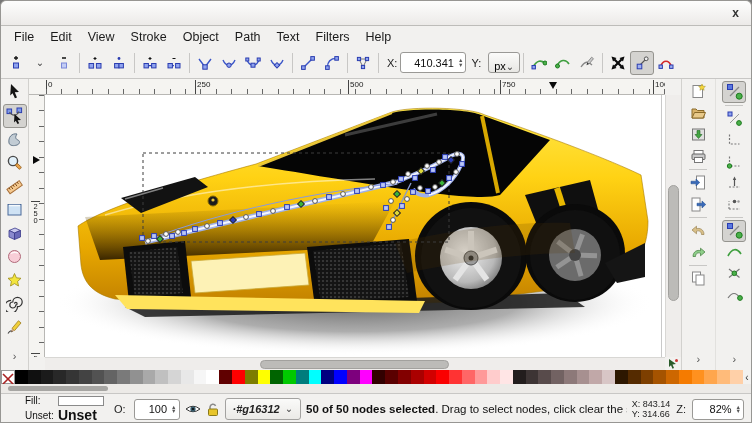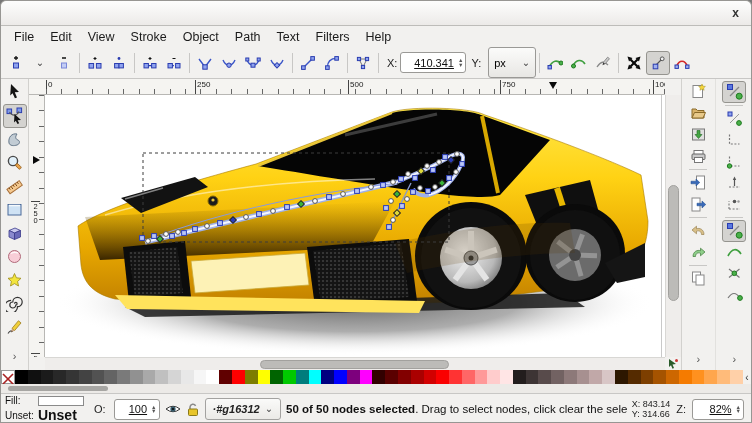--- a/index.html
+++ b/index.html
@@ -17,24 +17,24 @@
   
   .menubar { position:absolute; top:25px; left:0; right:0; height:21px; display:flex; align-items:center; padding-left:5px; font-size:12.5px; color:#1b1b1b; }
   .menubar span { padding:2px 8px; }
 
   
   .toolbar2 { position:absolute; top:46px; left:0; right:0; height:32px; border-bottom:1px solid #c8c7c5; display:flex; align-items:center; padding:0 3px; }
   .tbtn { width:24px; height:24px; flex:none; display:flex; align-items:center; justify-content:center; }
   .sep  { width:1px; height:20px; background:#c8c7c5; margin:0 3px; flex:none; }
   .pressed { background:#d4d3d0; border:1px solid #95948f; border-radius:3px; }
   .spin { display:flex; align-items:center; border:1px solid #9a9996; background:#fff; border-radius:3px; height:21px; font-size:11px; color:#111; padding:0 2px 0 5px; flex:none; }
-  .spin .val { text-align:right;text-decoration:underline; }
+  .spin .val { text-align:right; }
   .arrows { display:flex; flex-direction:column; color:#555; line-height:4.5px; font-size:5.5px; margin-left:4px; }
   .lab { font-size:11px; color:#222; margin:0 3px 0 5px; }
-  .unitdd { display:flex; align-items:center; border:1px solid #9a9996; background:linear-gradient(#fbfbfa,#e8e7e4); border-radius:3px; height:31px; font-size:11px; padding:0 5px; gap:16px; flex:none; }
+  .unitdd { display:flex; align-items:flex-end; border:1px solid #9a9996; background:linear-gradient(#fbfbfa,#e8e7e4); border-radius:3px; height:21px; font-size:11px; padding:0 5px; gap:0; flex:none; }
   .chev { font-size:10px; color:#444; line-height:1; }
 
   
   .toolbox { position:absolute; left:0; top:78px; width:28px; height:291px; border-right:1px solid #d2d1ce; display:flex; flex-direction:column; align-items:center; padding-top:1px; }
   .tool { width:24px; height:23.5px; display:flex; align-items:center; justify-content:center; flex:none; }
   .tool.pressed { height:24px; }
 
   
   .rcorner { position:absolute; left:28px; top:78px; width:16px; height:16px; background:#f5f4f1; border-bottom:1px solid #b8b7b4; }
   .hruler { position:absolute; left:44px; top:78px; width:620px; height:16px; background:#f5f4f1; border-bottom:1px solid #b8b7b4; overflow:hidden; }
@@ -67,21 +67,21 @@
   
   .palette { position:absolute; left:0; top:369px; right:8px; height:14px; display:flex; }
   .palette .sw { flex:1; }
   .xsw { width:14px; flex:none; background:#fff; border:1px solid #999; position:relative; }
   .palarrow { position:absolute; right:0; top:369px; width:8px; height:14px; font-size:10px; color:#333; display:flex; align-items:center; justify-content:center; }
   .palscroll { position:absolute; left:0; top:383px; right:0; height:9px; background:#eceae7; }
   .palthumb { position:absolute; left:7px; top:2px; width:100px; height:5px; background:#a7a6a3; border-radius:3px; }
 
   
   .statusbar { position:absolute; left:0; top:392px; right:0; height:31px; border-top:1px solid #c8c7c5; display:flex; align-items:center; padding:0 4px; gap:5px; font-size:11px; color:#111; }
-  .fsgrid { display:grid; grid-template-columns:auto auto; column-gap:4px; row-gap:1px; font-size:10px; align-items:center; }
+  .fsgrid { display:grid; grid-template-columns:auto auto; column-gap:4px; row-gap:1px; font-size:10px; align-items:center;margin-left:20px; }
   .fillsw { width:46px; height:10px; background:#fff; border:1px solid #8a8a8a; }
   .strokeval { font-weight:bold; font-size:14px; }
   .layerbtn { display:flex; align-items:center; gap:5px; border:1px solid #a3a2a0; background:linear-gradient(#fafaf9,#ebeae7); border-radius:3px; height:22px; padding:0 7px; font-size:11px; font-weight:bold; font-style:italic; color:#222; }
   .statmsg { flex:1; font-size:11.5px; white-space:nowrap; overflow:hidden; color:#111; }
   .xyblock { font-size:9px; line-height:10px; color:#222; text-align:left; flex:none; }
 </style>
 </head>
 <body>
 
 <div id="win">

